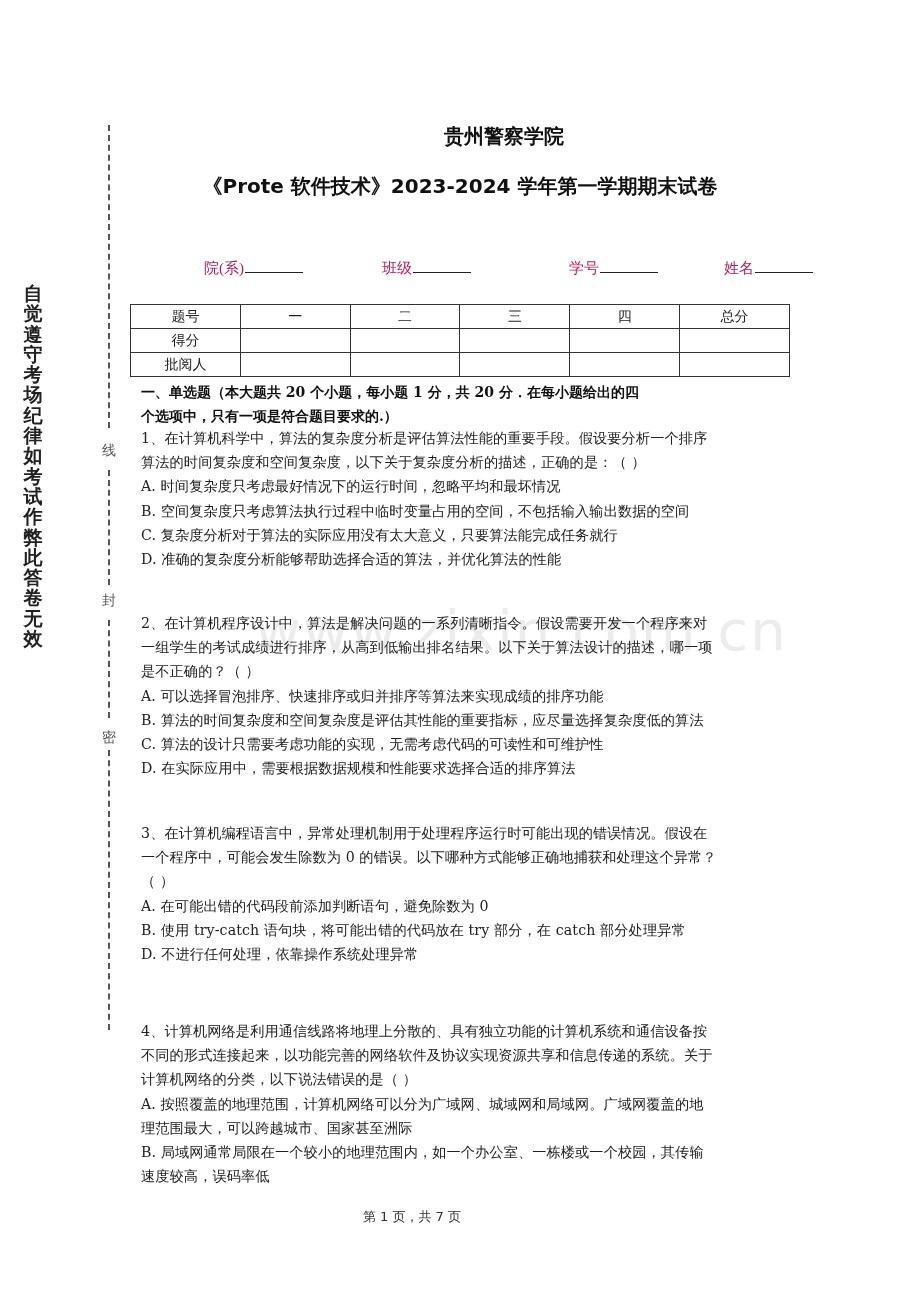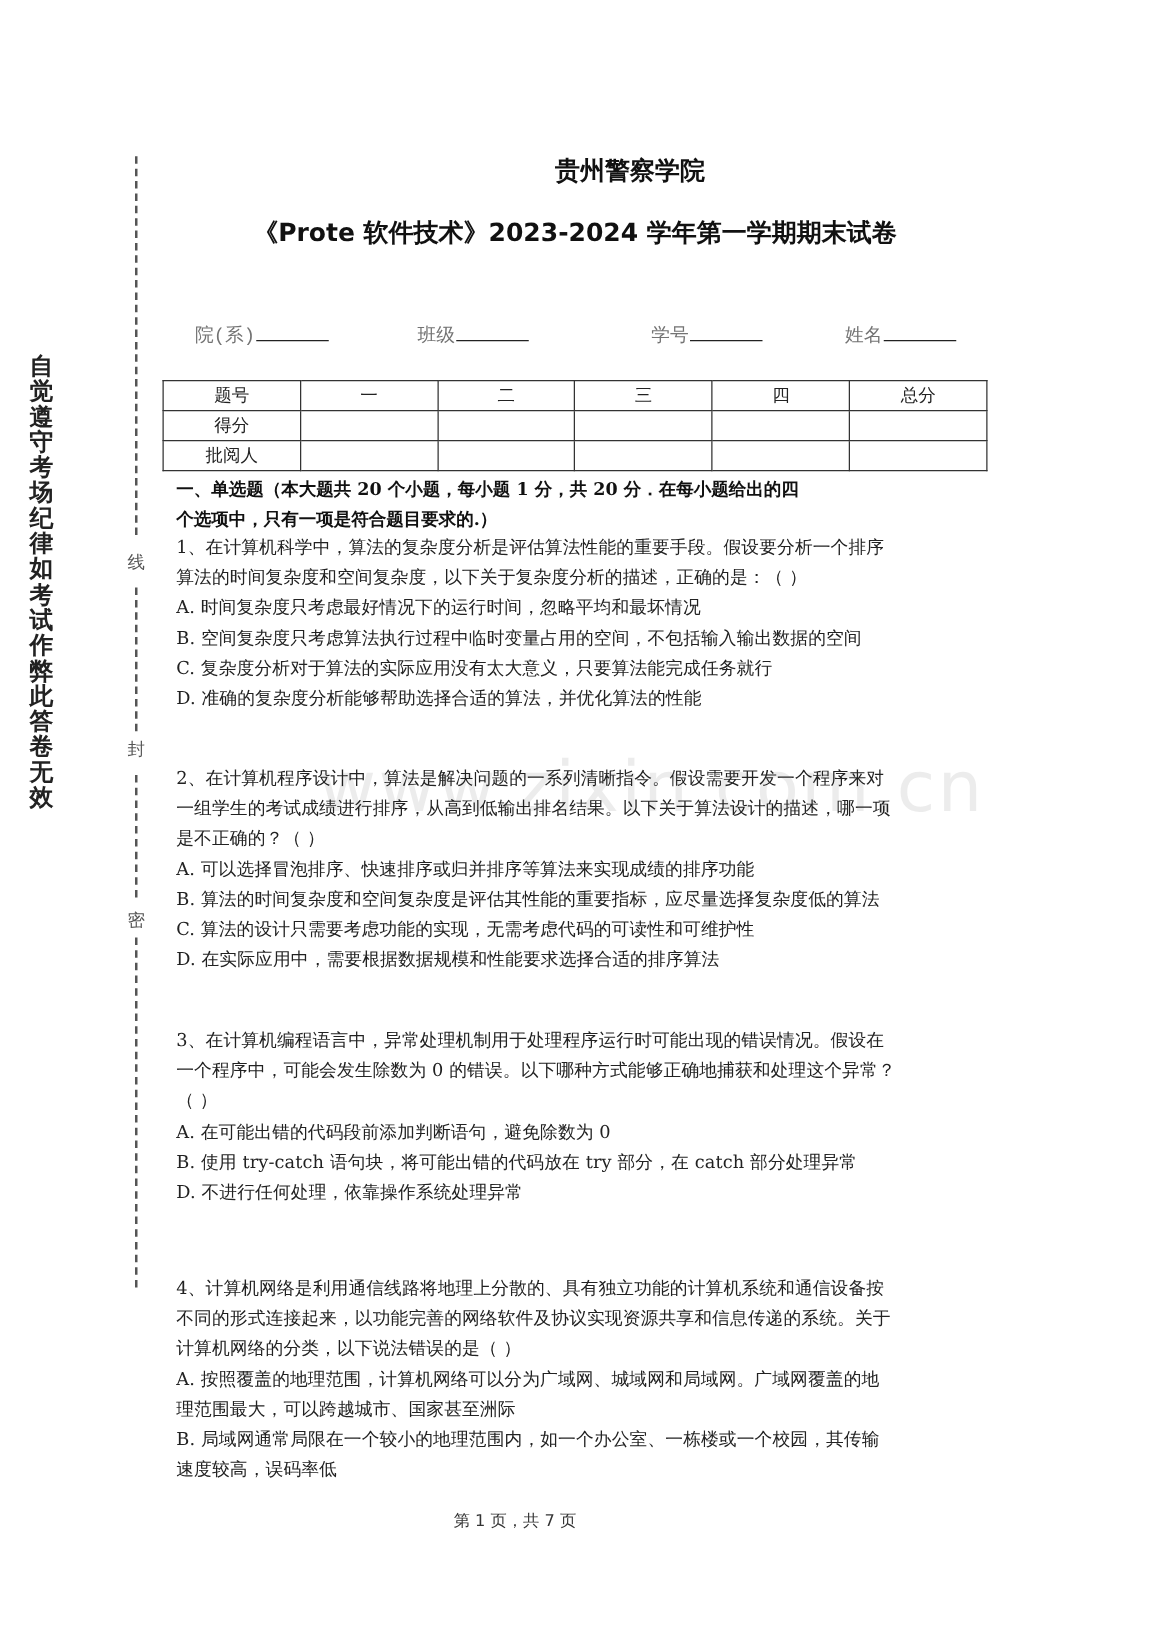--- a/index.html
+++ b/index.html
@@ -32,22 +32,23 @@
     left: 0; width: 920px; top: 123px; text-align: center;
     font-family: "DejaVu Sans", "Liberation Sans", sans-serif;
     font-size: 20px; font-weight: bold; color: #111; margin-left: 44px;
   }
   .exam-title {
     left: 0; width: 920px; top: 173px; text-align: center;
     font-family: "DejaVu Sans", "Liberation Sans", sans-serif;
     font-size: 20px; font-weight: bold; color: #111;
   }
   .info-field {
-    top: 258px; font-size: 15px; color: #737373;
-    font-family: Liberation Mono, monospace;
+    top: 258px; font-size: 15px; color: #be185d;
+    font-family: Liberation Serif, serif;
+    margin-left: 48px;
   }
   .info-field .blank {
     display: inline-block; width: 58px; border-bottom: 1px solid #222;
     height: 14px; vertical-align: baseline; margin-left: 1px;
   }
 
   
   table.score {
     position: absolute; left: 130px; top: 304px;
     border-collapse: collapse; width: 660px;

